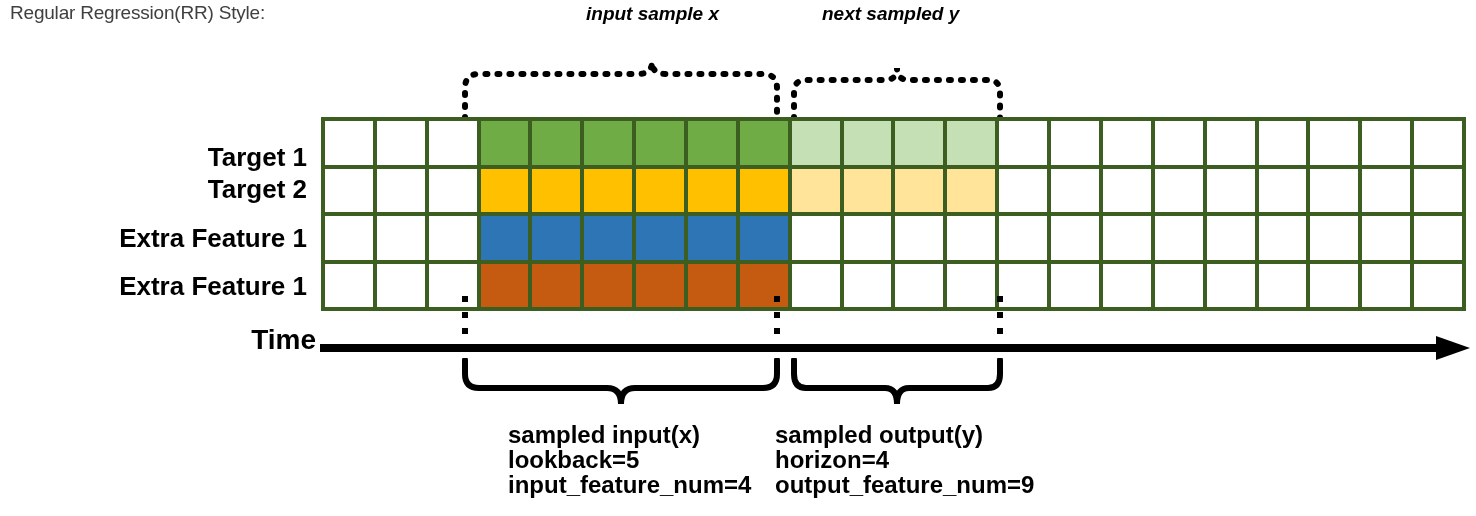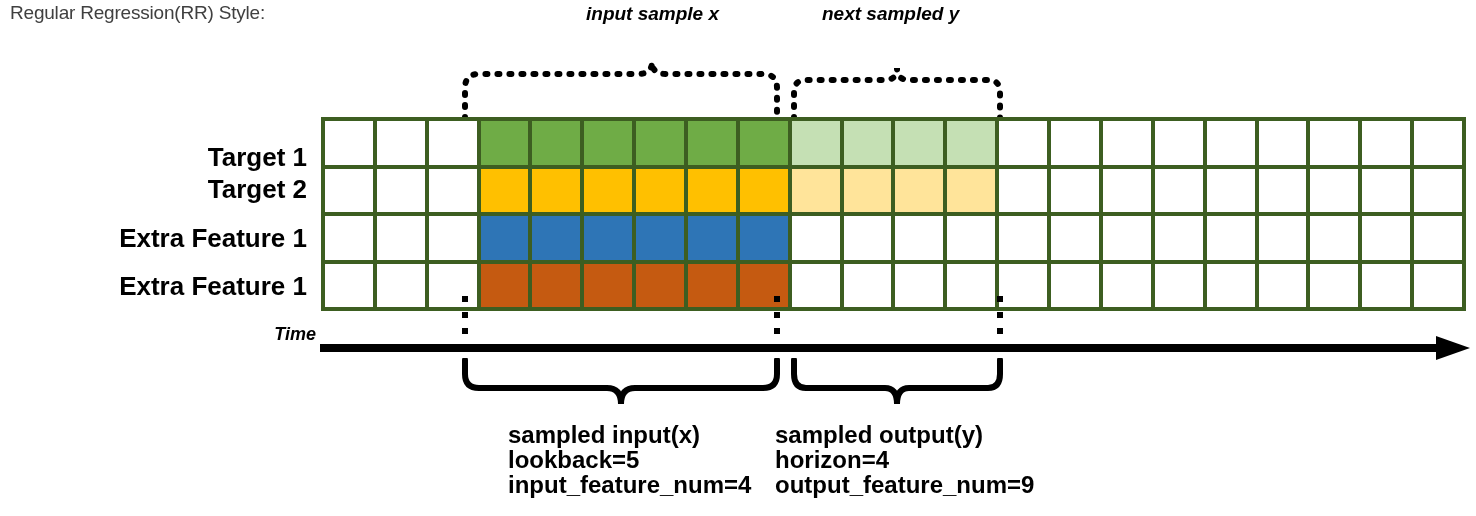--- a/index.html
+++ b/index.html
@@ -90,24 +90,23 @@
     background: #ffffff;
   }
 
   
   #time-label {
     position: absolute;
     left: 150px;
     top: 324px;
     width: 166px;
     text-align: right;
-    font-size: 18px;
-    font-weight: bold;
-    color: #000000;
-    font-style: italic;
+    font-size: 28px;
+    font-weight: bold;
+    color: #000000;
   }
   #time-axis {
     position: absolute;
     left: 320px;
     top: 332px;
     width: 1150px;
     height: 32px;
   }
 
   

